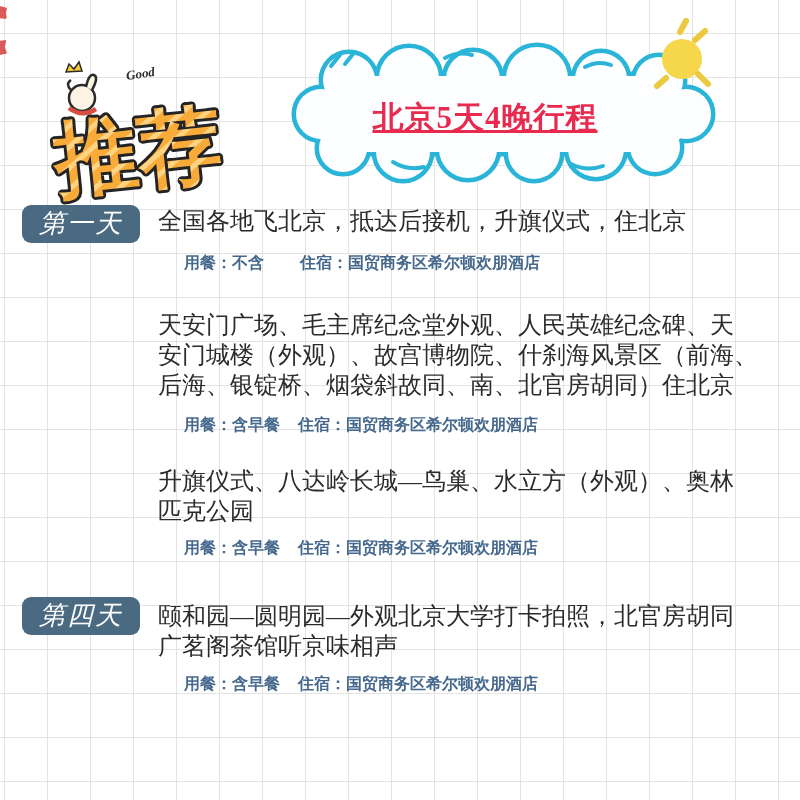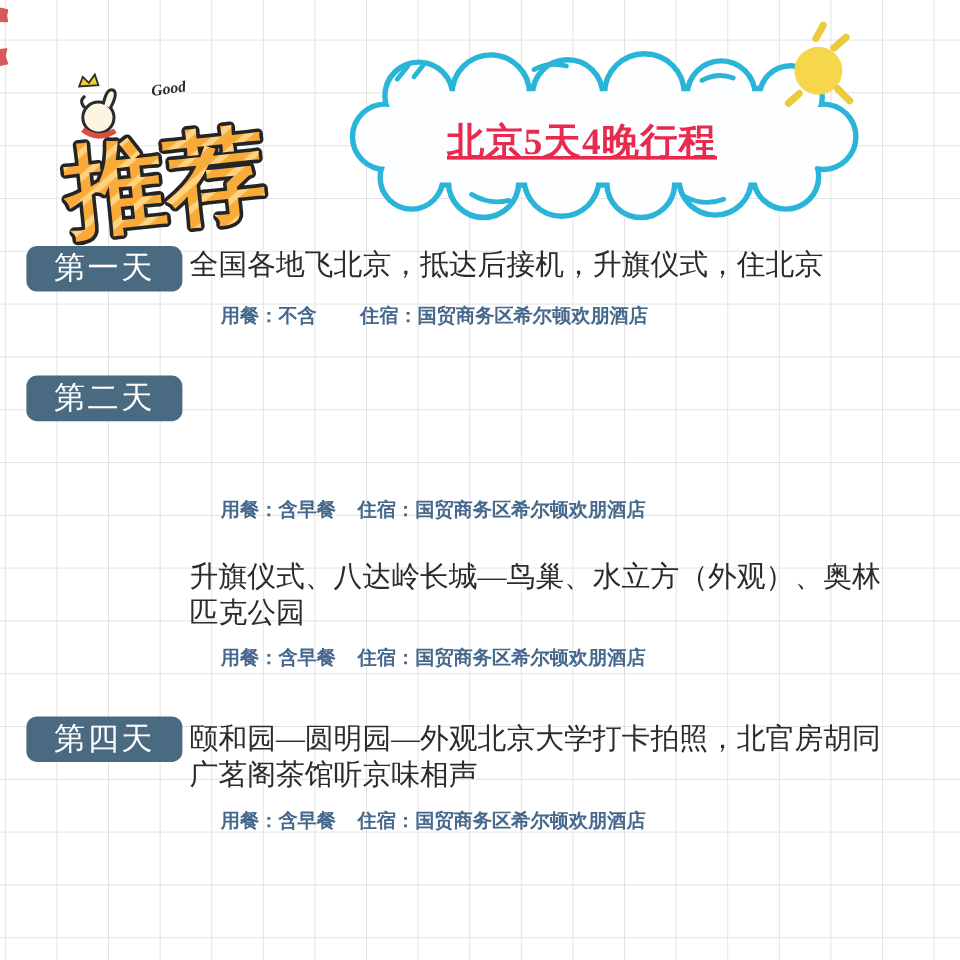--- a/index.html
+++ b/index.html
@@ -21,23 +21,23 @@
   .logo-badge{position:absolute;left:86px;top:28px;font-size:13px;color:#2b2b2b;
     font-style:italic;font-weight:bold;transform:rotate(-8deg);
     font-family:"Liberation Serif",serif;}
   .logo-text-svg{position:absolute;left:6px;top:44px;}
   
   .cloud{position:absolute;left:287px;top:42px;z-index:1;}
   .title{position:absolute;left:285px;top:97px;width:400px;text-align:center;
     font-size:31px;font-weight:bold;color:#e92a4f;letter-spacing:1px;z-index:3;text-decoration:underline;}
   .sun{position:absolute;left:640px;top:16px;z-index:4;}
   
-  .day-label{position:absolute;left:22px;width:130px;height:38px;line-height:38px;
+  .day-label{position:absolute;left:22px;width:118px;height:38px;line-height:38px;
     background:#4a6a81;color:#ffffff;text-align:center;font-size:26px;
-    letter-spacing:2px;border-radius:9px;}
+    letter-spacing:2px;border-radius:9px;font-style:italic;}
   .desc{position:absolute;left:158px;width:610px;font-size:24px;line-height:30px;
     color:#2b2b2b;white-space:pre-line;}
   .meal{position:absolute;left:184px;font-size:16px;font-weight:bold;color:#45688c;}
   .meal .stay{margin-left:18px;}
   .meal .stay.wide{margin-left:36px;}
 </style>
 </head>
 <body>
 
 <div class="canvas">
@@ -108,21 +108,23 @@
       <path d="M 58 58 L 68 68"></path>
     </g>
   </svg>
 
   <div class="day-label" style="top:205px">第一天</div>
   <div class="desc" style="top:206px">全国各地飞北京，抵达后接机，升旗仪式，住北京</div>
   <div class="meal" style="top:253px">
     <span>用餐：</span><span>不含</span><span class="stay wide">住宿：</span><span>国贸商务区希尔顿欢朋酒店</span>
   </div>
 
-  <div class="day-label" style="top:313px">第二天</div>
+  <div class="desc" style="top:310px">天安门广场、毛主席纪念堂外观、人民英雄纪念碑、天
+安门城楼（外观）、故宫博物院、什刹海风景区（前海、
+后海、银锭桥、烟袋斜故同、南、北官房胡同）住北京</div>
   <div class="meal" style="top:415px">
     <span>用餐：</span><span>含早餐</span><span class="stay">住宿：</span><span>国贸商务区希尔顿欢朋酒店</span>
   </div>
 
   <div class="desc" style="top:466px">升旗仪式、八达岭长城—鸟巢、水立方（外观）、奥林
 匹克公园</div>
   <div class="meal" style="top:538px">
     <span>用餐：</span><span>含早餐</span><span class="stay">住宿：</span><span>国贸商务区希尔顿欢朋酒店</span>
   </div>
 

